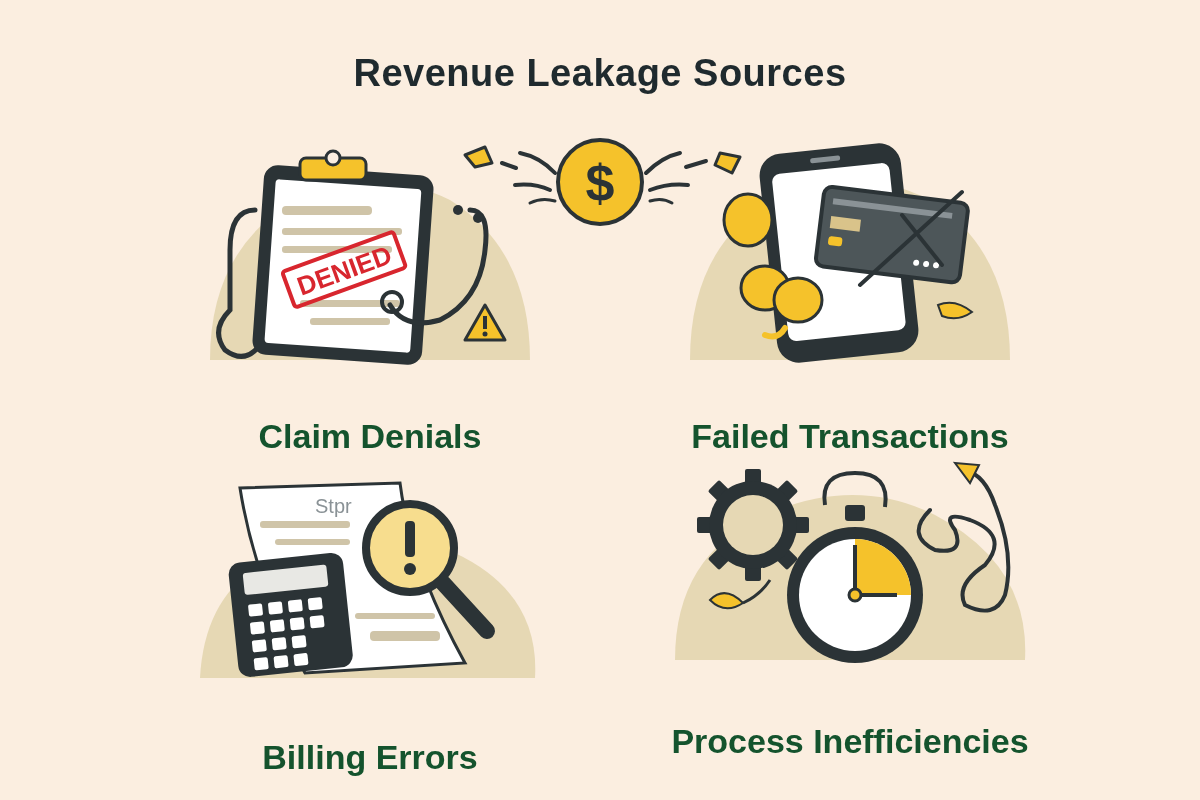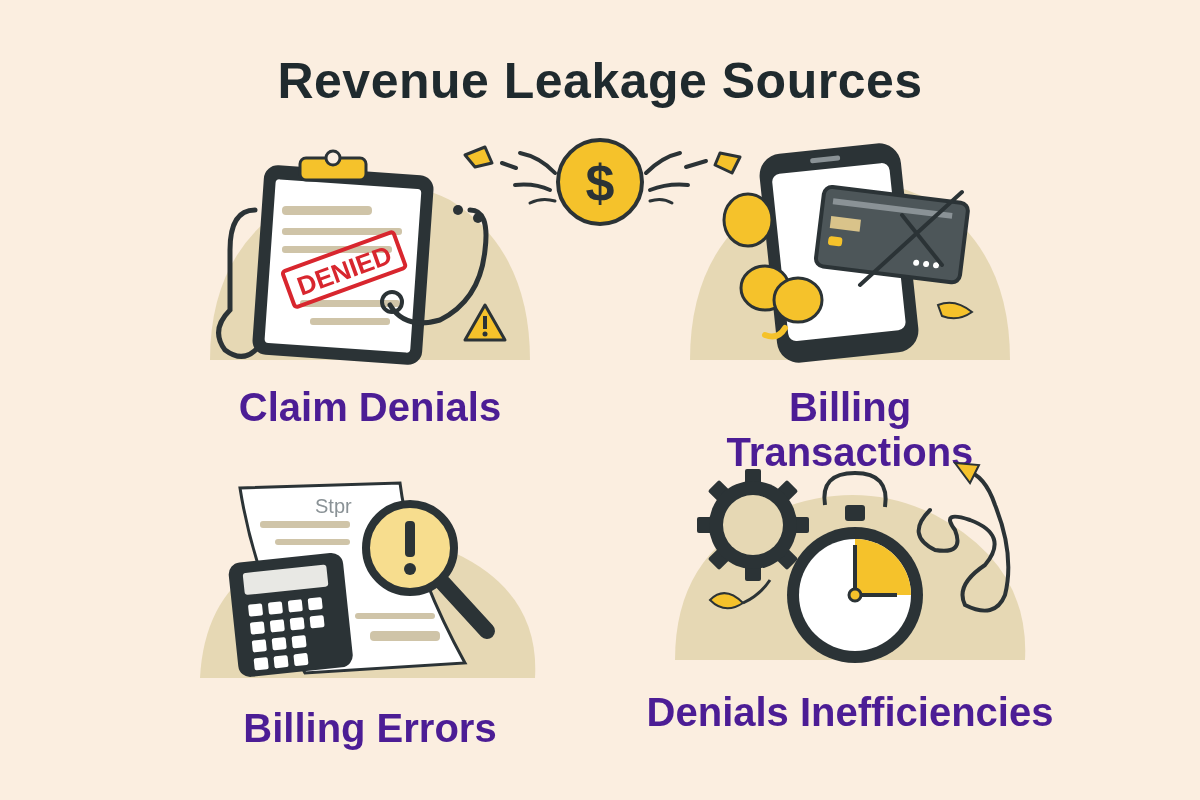--- a/index.html
+++ b/index.html
@@ -5,26 +5,26 @@
   html, body { margin: 0; padding: 0; }
   body {
     width: 1200px; height: 800px; overflow: hidden;
     background: #fbeee0;
     font-family: "Liberation Sans", sans-serif;
     position: relative;
     color: #1f2a2e;
   }
   .title {
     position: absolute; left: 0; top: 52px; width: 1200px;
-    text-align: center; font-size: 50px; font-weight: bold;
+    text-align: center; font-size: 38px; font-weight: bold;
     letter-spacing: 0.5px; color: #1f2a2e;
   }
   .card-label {
-    position: absolute; font-size: 40px; font-weight: bold;
-    text-align: center; color: #4c1d95;
+    position: absolute; font-size: 34px; font-weight: bold;
+    text-align: center; color: #14532d; margin-top: 32px;
   }
   .illus { position: absolute; }
   svg { display: block; }
 </style>
 </head>
 <body>
 
 <div class="title">Revenue Leakage Sources</div>
 
 <div class="illus" style="left:450px; top:135px; width:300px; height:100px;">
@@ -98,21 +98,21 @@
     <path d="M180 145 L282 52" stroke="#2b3336" stroke-width="4" stroke-linecap="round"></path>
     <path d="M222 75 L262 125" stroke="#2b3336" stroke-width="4" stroke-linecap="round"></path>
 
     <ellipse cx="68" cy="80" rx="24" ry="26" fill="#f5c22b" stroke="#2b3336" stroke-width="3"></ellipse>
     <ellipse cx="85" cy="148" rx="24" ry="22" fill="#f5c22b" stroke="#2b3336" stroke-width="3"></ellipse>
     <ellipse cx="118" cy="160" rx="24" ry="22" fill="#f5c22b" stroke="#2b3336" stroke-width="3"></ellipse>
     <path d="M258 165 Q275 158 292 172 Q278 182 262 176 Z" fill="#f5c22b" stroke="#2b3336" stroke-width="2"></path>
     <path d="M85 195 Q98 200 105 188" fill="none" stroke="#f5c22b" stroke-width="6" stroke-linecap="round"></path>
   </svg>
 </div>
-<div class="card-label" style="left:660px; top:385px; width:380px;">Billing Transactions</div>
+<div class="card-label" style="left:660px; top:385px; width:380px;">Failed Transactions</div>
 
 <div class="illus" style="left:195px; top:463px; width:350px; height:230px;">
   <svg width="350" height="230" viewBox="0 0 350 230">
     <path d="M5 215 Q10 120 90 90 Q180 60 260 90 Q345 130 340 215 Z" fill="#e6d8b4"></path>
 
     <path d="M45 25 L205 20 Q215 100 270 200 L110 210 Q60 120 45 25 Z" fill="#ffffff" stroke="#2b3336" stroke-width="3"></path>
     <text x="120" y="50" font-family="Liberation Sans, sans-serif" font-size="20" fill="#8a9296">Stpr</text>
     <rect x="65" y="58" width="90" height="7" rx="3" fill="#cfc4a8"></rect>
     <rect x="80" y="76" width="75" height="6" rx="3" fill="#cfc4a8"></rect>
     <rect x="160" y="150" width="80" height="6" rx="3" fill="#cfc4a8"></rect>
@@ -175,13 +175,13 @@
     <path d="M190 150 L232 150" stroke="#2b3336" stroke-width="4"></path>
     <circle cx="190" cy="150" r="6" fill="#f5c22b" stroke="#2b3336" stroke-width="3"></circle>
 
     <path d="M265 65 Q240 90 270 105 Q300 110 290 85 Q275 65 305 75 Q345 90 320 120 Q290 140 300 160 Q330 175 340 150 Q350 110 330 60 Q320 30 300 25" fill="none" stroke="#2b3336" stroke-width="4" stroke-linecap="round"></path>
     <path d="M290 18 L314 20 L305 38 Z" fill="#f5c22b" stroke="#2b3336" stroke-width="2"></path>
 
     <path d="M45 155 Q60 140 78 158 Q60 170 45 155 Z" fill="#f5c22b" stroke="#2b3336" stroke-width="2"></path>
     <path d="M78 158 Q95 150 105 135" fill="none" stroke="#2b3336" stroke-width="3"></path>
   </svg>
 </div>
-<div class="card-label" style="left:640px; top:690px; width:420px;">Denials Inefficiencies</div>
+<div class="card-label" style="left:640px; top:690px; width:420px;">Process Inefficiencies</div>
 
 </body></html>

